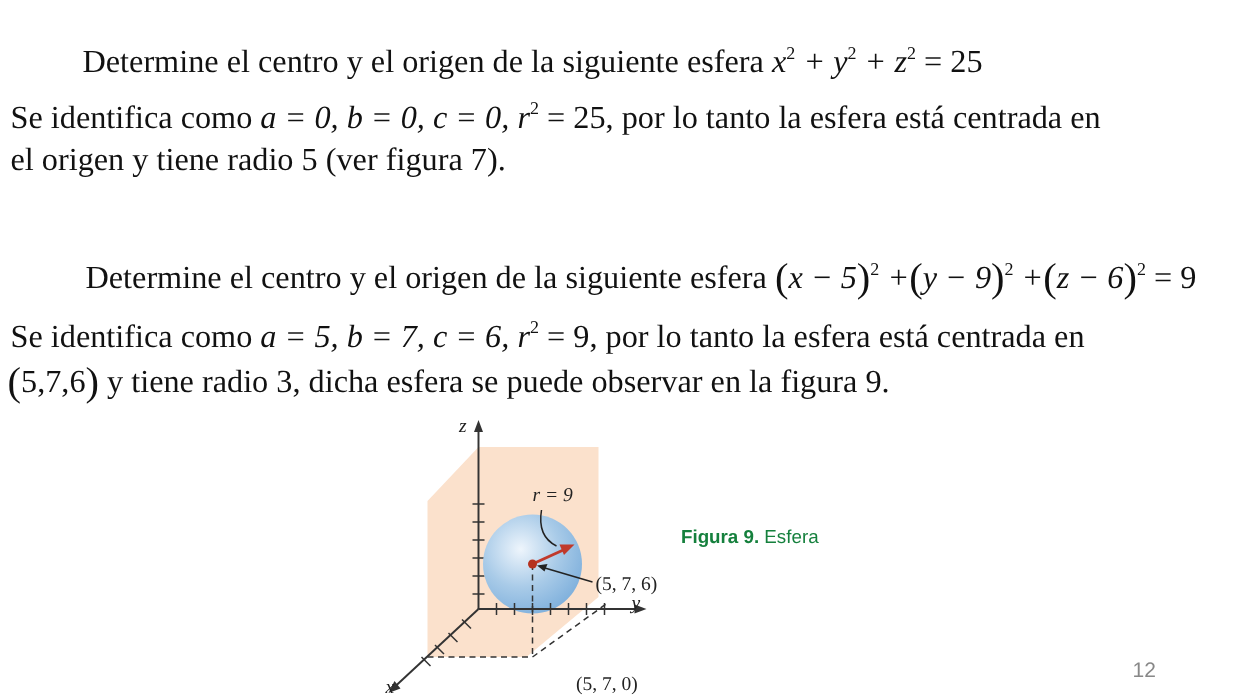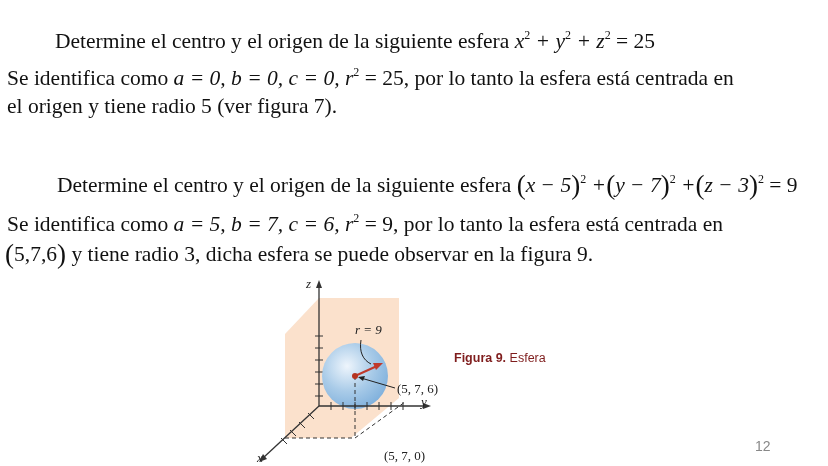--- a/index.html
+++ b/index.html
@@ -4,21 +4,21 @@
 <style>
   html, body { margin: 0; padding: 0; background: #ffffff; }
   body { width: 828px; height: 466px; position: relative; overflow: hidden;
          font-family: "Liberation Serif", serif; color: #111; }
   .line { position: absolute; white-space: nowrap; font-size: 21.5px; line-height: 26px; }
   .math { font-style: italic; }
   .sup { font-size: 12px; vertical-align: 9px; font-style: normal; }
   .big-paren { font-size: 27px; font-style: normal; vertical-align: -2px; }
   .fig { position: absolute; left: 255px; top: 278px; width: 200px; height: 188px; }
   .fig-label { position: absolute; font-family: "Liberation Serif", serif; font-size: 13px; color: #222; }
-  .caption { position: absolute; left: 454px; top: 351px; font-family: "Liberation Sans", sans-serif; font-size: 12.5px; color: #7f1d1d; }
+  .caption { position: absolute; left: 454px; top: 351px; font-family: "Liberation Sans", sans-serif; font-size: 12.5px; color: #15803d; }
   .caption b { font-weight: bold; }
   .page-num { position: absolute; left: 755px; top: 438px; font-family: "Liberation Sans", sans-serif; font-size: 14px; color: #888; }
 </style>
 </head>
 <body>
 
 <div class="line" style="left:55px; top:22px;">
   <span>Determine el centro y el origen de la siguiente esfera</span>
   <span class="math">
     <span>x</span><span class="sup">2</span>
@@ -34,22 +34,22 @@
   <span class="math">c = 0,</span>
   <span class="math"><span>r</span><span class="sup">2</span> <span style="font-style:normal">= 25,</span></span>
   <span>por lo tanto la esfera está centrada en</span>
 </div>
 <div class="line" style="left:7px; top:93px;">el origen y tiene radio 5 (ver figura 7).</div>
 
 <div class="line" style="left:57px; top:166px;">
   <span>Determine el centro y el origen de la siguiente esfera</span>
   <span class="math">
     <span class="big-paren">(</span><span>x − 5</span><span class="big-paren">)</span><span class="sup">2</span>
-    +<span class="big-paren">(</span><span>y − 7</span><span class="big-paren">)</span><span class="sup">2</span>
-    +<span class="big-paren">(</span><span>z − 3</span><span class="big-paren">)</span><span class="sup">2</span>
+    +<span class="big-paren">(</span><span>y − 9</span><span class="big-paren">)</span><span class="sup">2</span>
+    +<span class="big-paren">(</span><span>z − 6</span><span class="big-paren">)</span><span class="sup">2</span>
     <span style="font-style:normal">= 9</span>
   </span>
 </div>
 <div class="line" style="left:7px; top:205px;text-align:center;">
   <span>Se identifica como</span>
   <span class="math">a = 5,</span>
   <span class="math">b = 7,</span>
   <span class="math">c = 6,</span>
   <span class="math"><span>r</span><span class="sup">2</span> <span style="font-style:normal">= 9,</span></span>
   <span>por lo tanto la esfera está centrada en</span>

